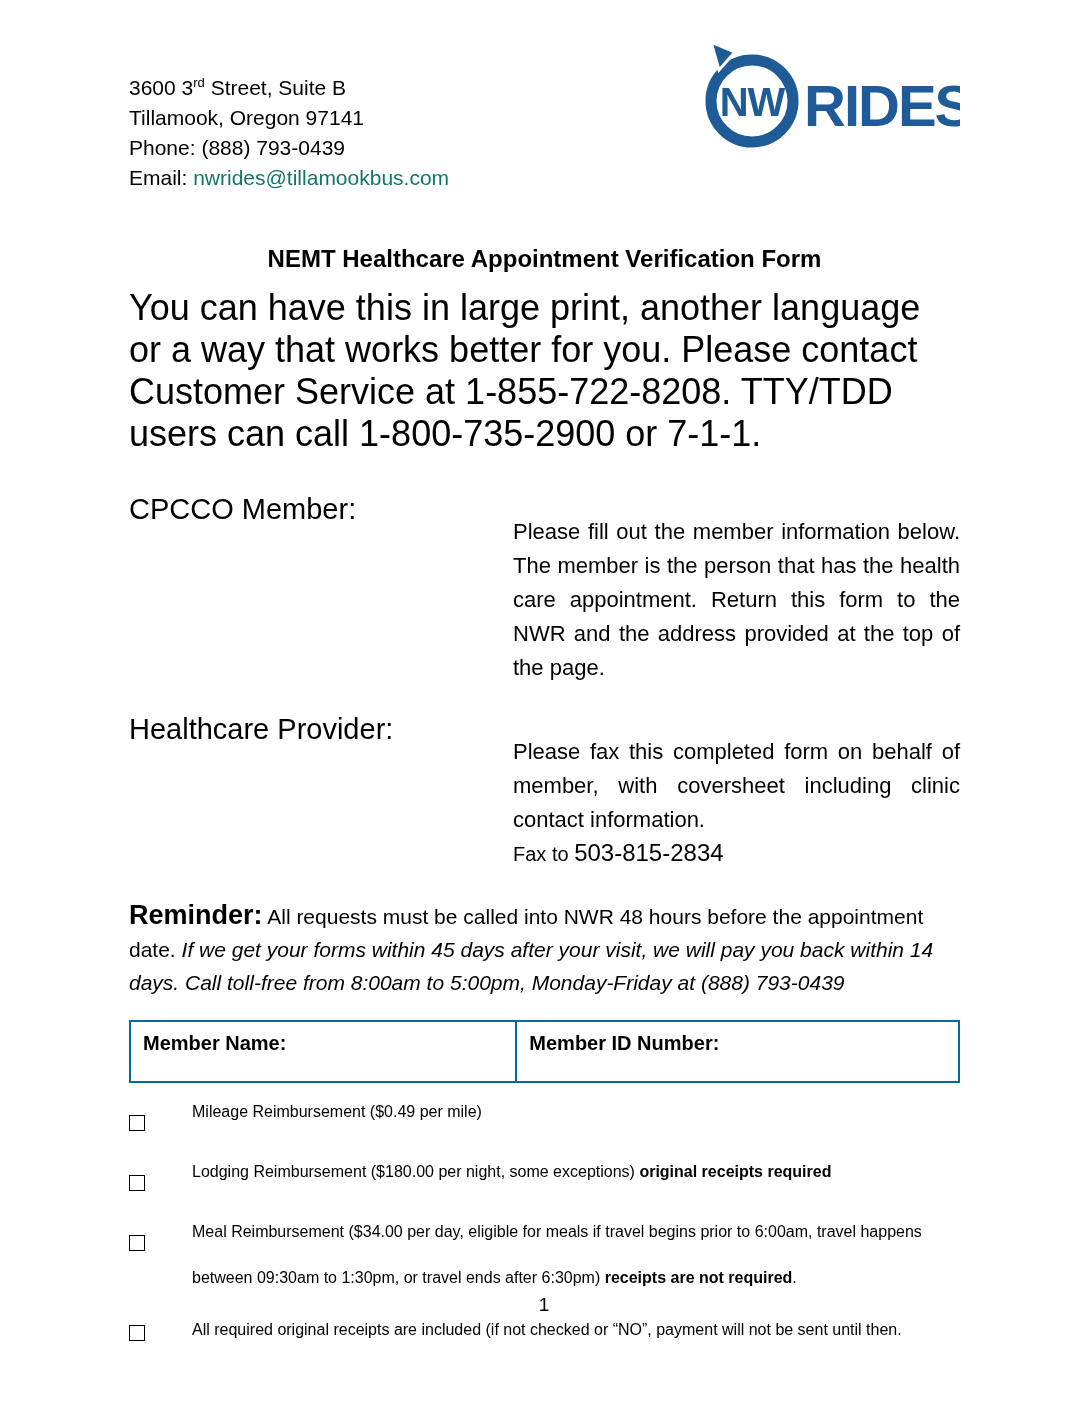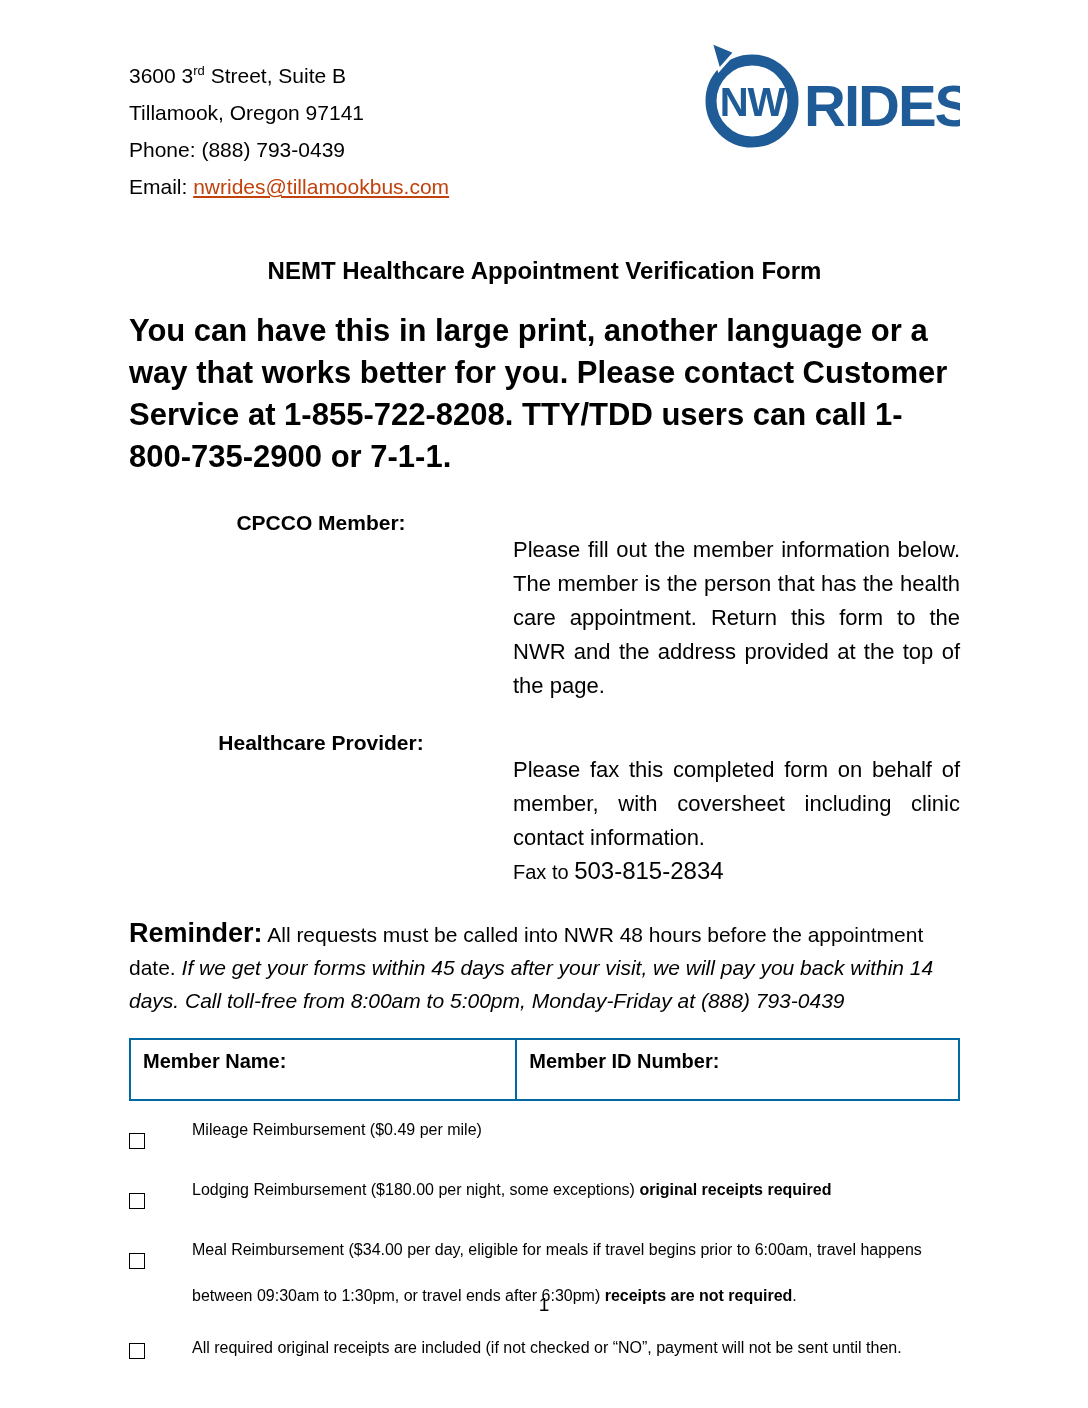--- a/index.html
+++ b/index.html
@@ -10,35 +10,35 @@
     margin: 0 auto;
     background: #ffffff;
     color: #000000;
     font-family: "Liberation Sans", sans-serif;
     position: relative;
     padding: 40px 128px 0 129px;
   }
 
   
   .header { display: flex; justify-content: space-between; align-items: flex-start; }
-  .address { font-size: 21px; line-height: 37px; margin-top: 12px; }
+  .address { font-size: 21px; line-height: 30px; margin-top: 28px; }
   .address sup { font-size: 13px; }
-  .email-link { color: #c2410c; text-decoration: underline; cursor: pointer; }
+  .email-link { color: #0f766e; cursor: pointer; }
   .logo { margin-top: -2px; }
 
   
   .title-wrap { text-align: center; margin-top: 52px; }
   .title { font-size: 24px; font-weight: bold; }
 
   
-  .intro { font-size: 31px; line-height: 42px; margin-top: 25px; font-weight: bold; }
+  .intro { font-size: 36px; line-height: 42px; margin-top: 14px; }
 
   
   .section { display: flex; margin-top: 26px; }
-  .section-label { width: 384px; flex-shrink: 0; font-size: 21px; font-weight: bold; padding-top: 2px; text-align: center; }
+  .section-label { width: 384px; flex-shrink: 0; font-size: 29px; font-weight: normal; padding-top: 2px; }
   .section-right { flex: 1; }
   .section-body { font-size: 22px; line-height: 34px; text-align: justify; margin-top: 24px; }
   .fax-line { font-size: 20px; margin-top: 2px; }
   .fax-number { font-size: 24px; font-weight: normal; }
 
   
   .reminder { margin-top: 32px; font-size: 21px; line-height: 33px; }
   .reminder-label { font-size: 27px; font-weight: bold; }
   .reminder-italic { font-style: italic; text-align: center; }
 

